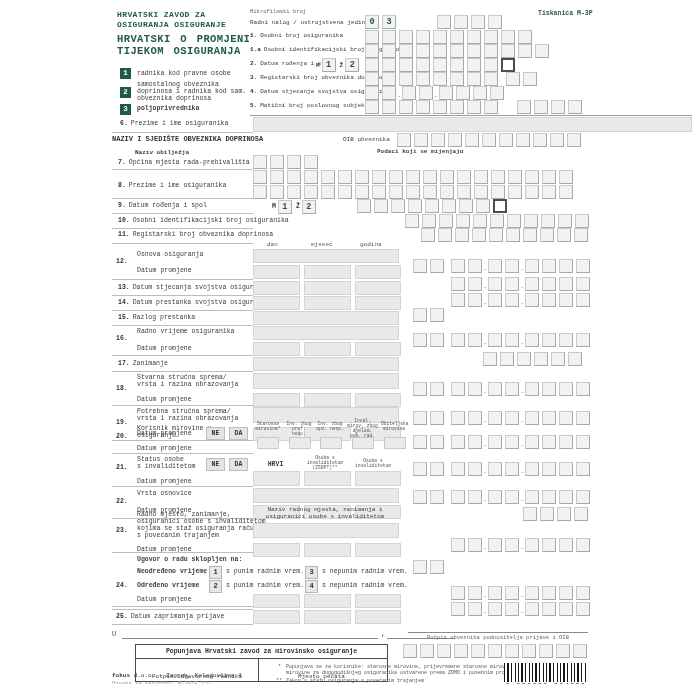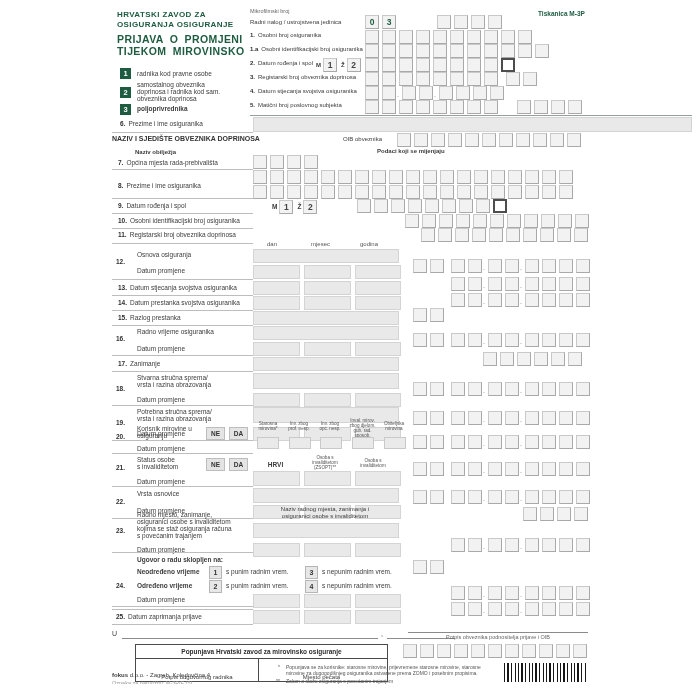--- a/index.html
+++ b/index.html
@@ -1,17 +1,17 @@
 <!DOCTYPE html>
 <html><head>
 <meta charset="utf-8">
 <style>
   html,body{margin:0;padding:0;background:#fff;}
   .page{position:relative;width:700px;height:684px;background:#ffffff;
-        font-family:Liberation Sans, sans-serif;color:#3b3b3b;overflow:hidden;}
+        font-family:Liberation Mono, monospace;color:#3b3b3b;overflow:hidden;}
   .abs{position:absolute;}
   .org{font-size:8px;font-weight:bold;letter-spacing:.4px;color:#1e5c41;white-space:nowrap;}
   .title{font-size:10.5px;font-weight:bold;letter-spacing:.4px;word-spacing:3px;color:#1e5c41;white-space:nowrap;}
   .formcode{font-size:6.5px;font-weight:bold;color:#1e5c41;white-space:nowrap;}
   .lbl{font-size:6.5px;color:#3b3b3b;white-space:nowrap;line-height:1.15;}
   .lbl6{font-size:6px;color:#3b3b3b;white-space:nowrap;}
   .tiny{font-size:5.5px;color:#666;white-space:nowrap;}
   .mini{font-size:4.6px;color:#555;line-height:1.1;text-align:center;}
   .num{font-weight:bold;color:#2e2e2e;margin-right:3px;}
   .bold{font-weight:bold;}
@@ -42,22 +42,22 @@
            line-height:13px;color:#2e2e2e;}
   .celldiv{border-left:1px solid #4a4a4a;}
 </style>
 </head>
 <body>
 
 <div class="page">
 
   <div class="abs org" style="left:117px;top:10px">HRVATSKI ZAVOD ZA</div>
   <div class="abs org" style="left:117px;top:20px">OSIGURANJA OSIGURANJE</div>
-  <div class="abs title" style="left:117px;top:33px">PRIJAVA O PROMJENI</div>
-  <div class="abs title" style="left:117px;top:45px">TIJEKOM MIROVINSKO</div>
+  <div class="abs title" style="left:117px;top:33px">HRVATSKI O PROMJENI</div>
+  <div class="abs title" style="left:117px;top:45px">TIJEKOM OSIGURANJA</div>
   <div class="abs formcode" style="left:538px;top:10px">Tiskanica M-3P</div>
 
   <div class="abs badge" style="left:120px;top:68px">1</div>
   <div class="abs lbl" style="left:137px;top:70px">radnika kod pravne osobe</div>
   <div class="abs badge" style="left:120px;top:87px">2</div>
   <div class="abs lbl" style="left:137px;top:81px">samostalnog obveznika</div>
   <div class="abs lbl" style="left:137px;top:88px">doprinosa i radnika kod sam.</div>
   <div class="abs lbl" style="left:137px;top:95px">obveznika doprinosa</div>
   <div class="abs badge" style="left:120px;top:104px">3</div>
   <div class="abs lbl bold" style="left:137px;top:105px">poljoprivrednika</div>

